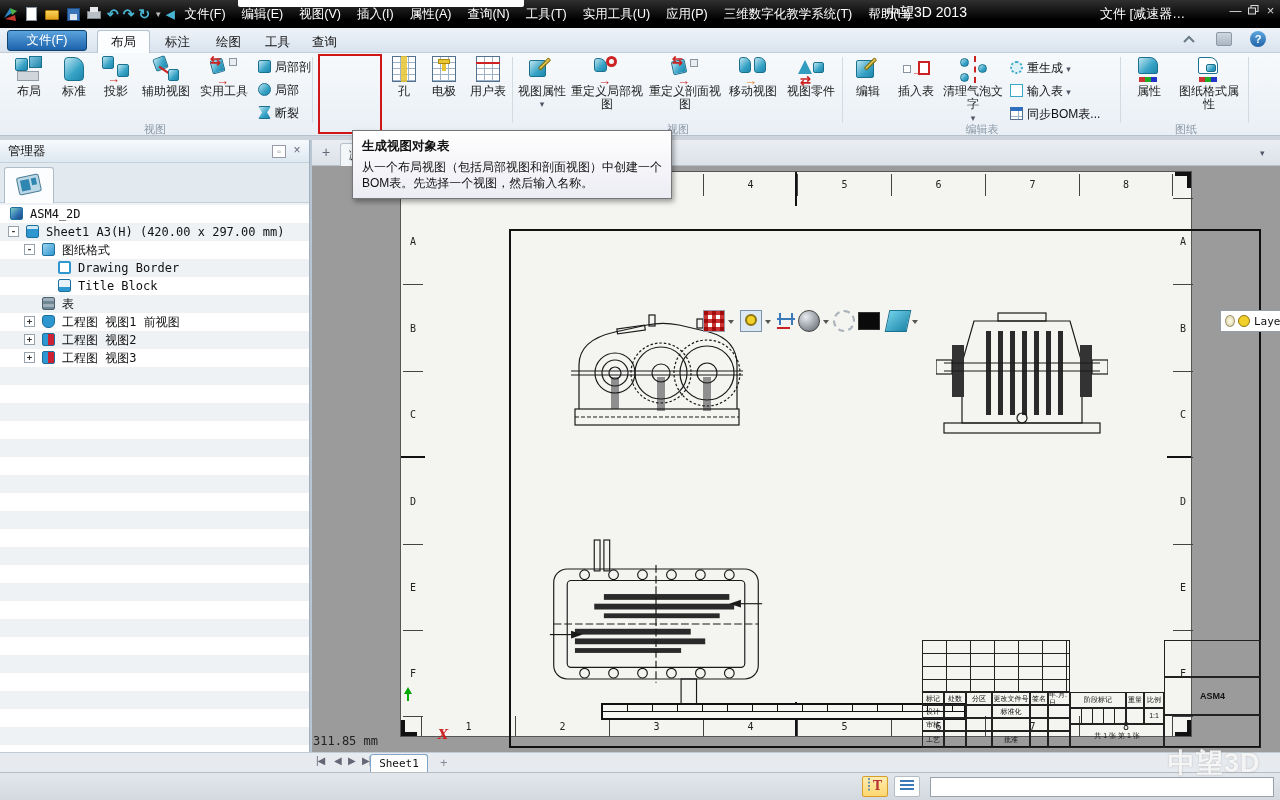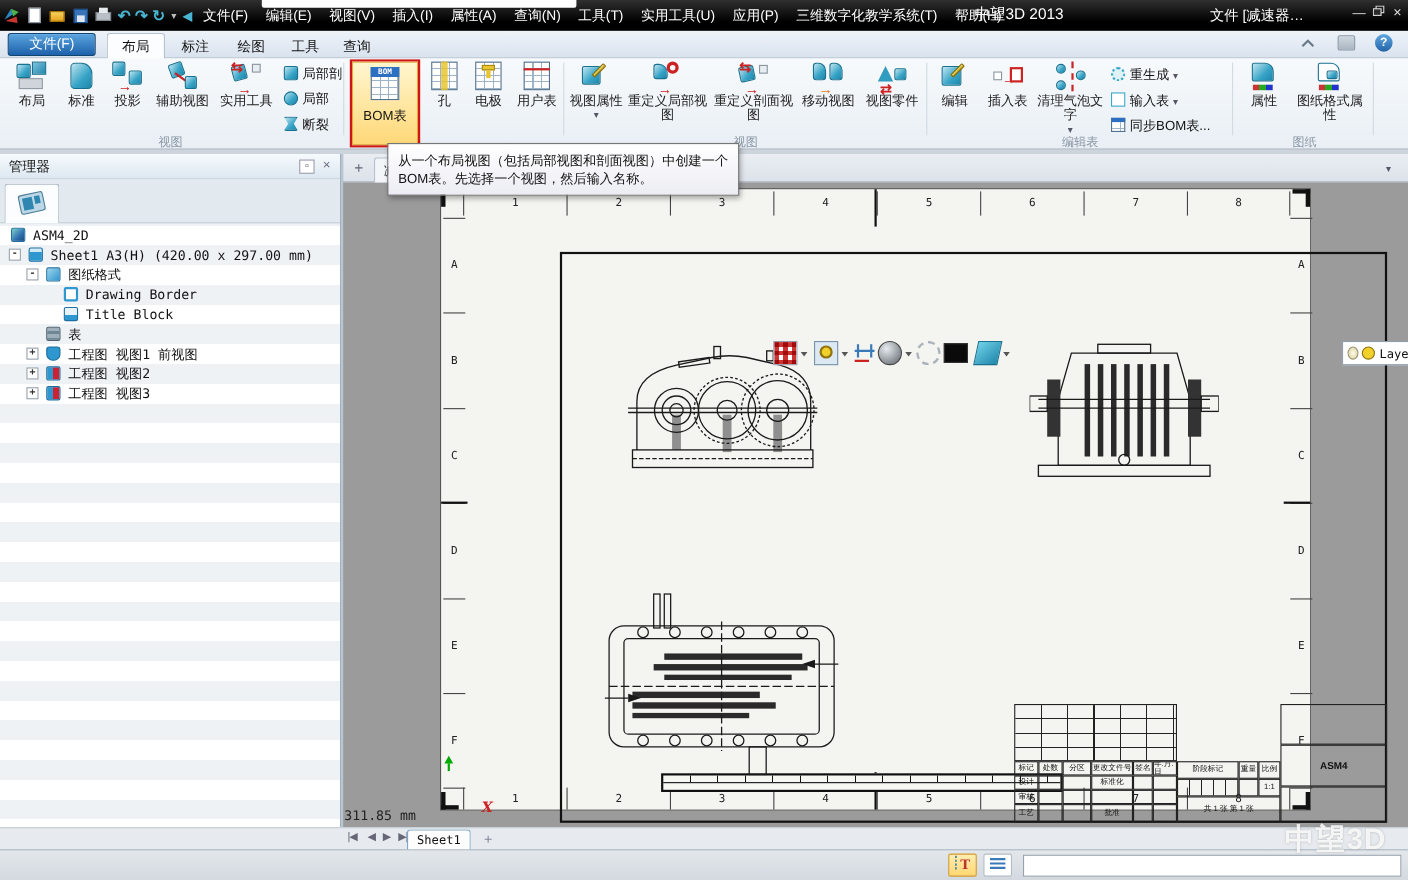--- a/index.html
+++ b/index.html
@@ -195,27 +195,20 @@
   <div class="rs" style="left:258px;top:79px">
     <span class="rsic teal circ"></span><span>局部</span>
   </div>
   <div class="rs" style="left:258px;top:102px">
     <span class="rsic teal" style="clip-path:polygon(0 0,100% 0,70% 50%,100% 100%,0 100%,30% 50%)"></span><span>断裂</span>
   </div>
   <div class="gl" style="left:0;width:310px">视图</div>
   <div class="vs" style="left:312px"></div>
 
   <div id="bom-hl"></div>
-  <div id="bom-btn">
-    <div class="ic" style="width:26px;height:30px;margin-top:4px">
-      <div class="b tblic grid" style="left:0;top:0;width:26px;height:30px"></div>
-      <div class="b" style="left:0;top:0;width:26px;height:9px;background:#2d6fc0;color:#fff;font:bold 7px/9px 'DejaVu Sans Mono',monospace;text-align:center">BOM</div>
-    </div>
-    <div style="margin-top:6px">BOM表</div>
-  </div>
   <div class="rb" style="left:386px;width:36px">
     <div class="ic" style="width:24px">
       <div class="b tblic grid" style="left:0;top:0;width:24px;height:26px"></div>
       <div class="b" style="left:9px;top:0;width:6px;height:26px;background:#e8c531;opacity:.85"></div>
     </div>
     <div>孔</div>
   </div>
   <div class="rb" style="left:424px;width:40px">
     <div class="ic" style="width:24px">
       <div class="b tblic grid" style="left:0;top:0;width:24px;height:26px"></div>
@@ -600,20 +593,21 @@
     <div class="ftdd" style="left:600px"></div>
     <div id="layerbox">
       <span class="circ" style="width:10px;height:12px;background:radial-gradient(#fdfbe8,#d8cf9a);border:1px solid #9a9270;display:inline-block;margin-right:3px"></span>
       <span class="circ" style="width:12px;height:12px;background:#f2d02a;border:1px solid #8f7410;display:inline-block;margin-right:4px"></span>
       <span style="flex:1">Layer0000</span>
 
     </div>
   </div>
 
   <div id="tooltip">
+    <div class="tt">生成视图对象表</div>
     <div class="tb">从一个布局视图（包括局部视图和剖面视图）中创建一个BOM表。先选择一个视图，然后输入名称。</div>
   </div>
 
   <div id="coord">311.85 mm</div>
 
   <div id="sheetbar">
     <span class="snav" style="left:316px">|◀</span>
     <span class="snav" style="left:334px">◀</span>
     <span class="snav" style="left:348px">▶</span>
     <span class="snav" style="left:362px">▶|</span>

